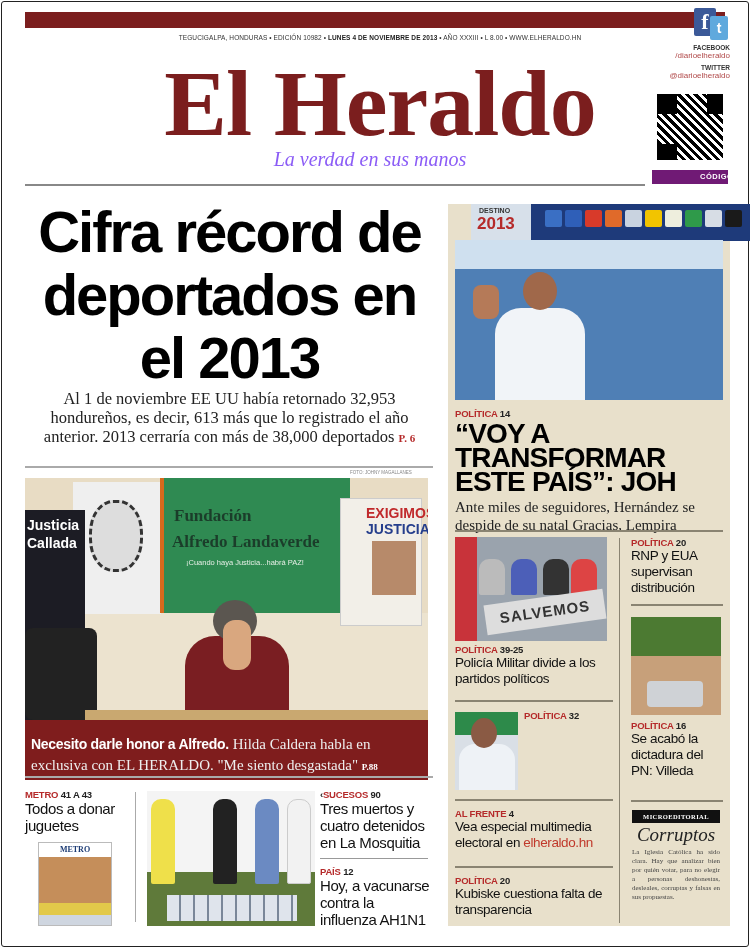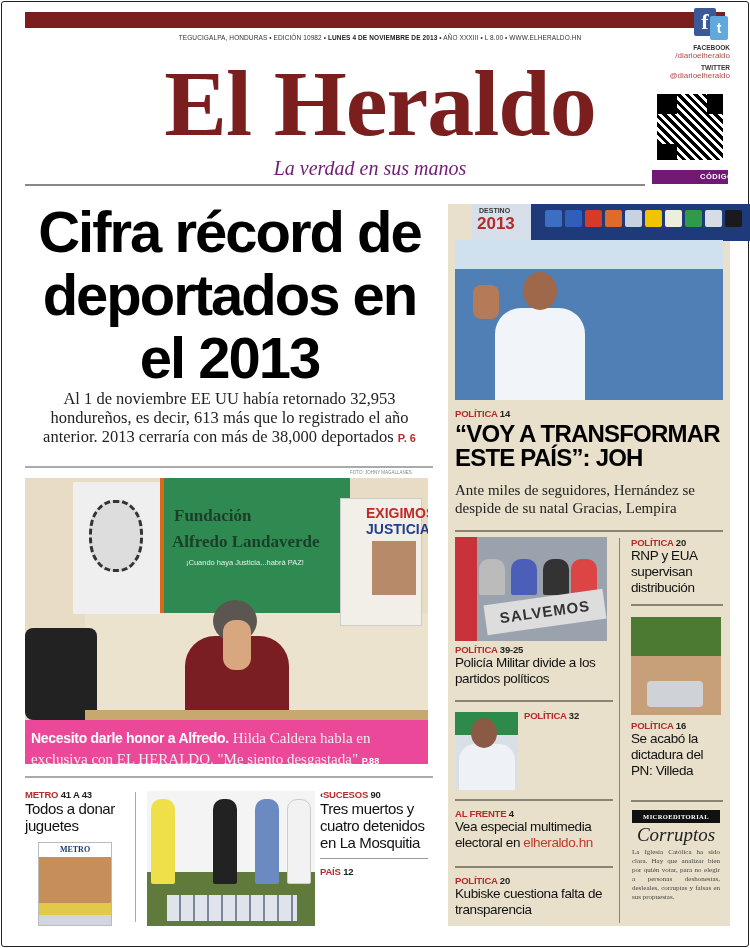--- a/index.html
+++ b/index.html
@@ -3,41 +3,41 @@
 <meta charset="utf-8">
 <style>
   * { box-sizing: border-box; margin: 0; padding: 0; }
   html, body { width: 750px; height: 948px; background: #fff; overflow: hidden; }
   body { position: relative; font-family: "Liberation Sans", sans-serif; color: #111; }
   .frame { position: absolute; left: 1px; top: 1px; width: 748px; height: 946px; border: 1px solid #222; border-radius: 3px; }
   .topbar { position: absolute; left: 25px; top: 12px; width: 700px; height: 16px; background: #7b1e1e; }
   .dateline { position: absolute; left: 140px; top: 34px; width: 480px; font-size: 6.5px; letter-spacing: 0.1px; color: #333; text-align: center; white-space: nowrap; }
   .dateline b { font-weight: bold; color: #222; }
   .masthead { position: absolute; left: 120px; top: 58px; width: 520px; text-align: center; font-family: "Liberation Serif", serif; font-weight: bold; font-size: 94px; line-height: 90px; color: #7b1e1e; letter-spacing: -1px; }
-  .tagline { position: absolute; left: 200px; top: 157px; width: 340px; text-align: center; font-family: "Liberation Serif", serif; font-style: italic; font-size: 20px; color: #701a75; }
+  .tagline { position: absolute; left: 200px; top: 148px; width: 340px; text-align: center; font-family: "Liberation Serif", serif; font-style: italic; font-size: 20px; color: #8b5cf6; }
   .mast-rule { position: absolute; left: 25px; top: 184px; width: 620px; height: 2px; background: #888; }
   .social { position: absolute; left: 648px; top: 8px; width: 82px; text-align: right; }
   .social .icons { position: relative; height: 32px; }
   .fb { position: absolute; right: 14px; top: 0; width: 22px; height: 28px; background: #3b5998; color: #fff; font-weight: bold; font-size: 22px; line-height: 28px; text-align: center; border-radius: 2px; font-family: "Liberation Serif", serif; }
   .tw { position: absolute; right: 2px; top: 8px; width: 18px; height: 24px; background: #5fa9dd; color: #fff; font-weight: bold; font-size: 14px; line-height: 24px; text-align: center; border-radius: 2px; }
   .social .lbl { font-size: 6.5px; font-weight: bold; color: #333; margin-top: 4px; }
   .social .handle { font-size: 8px; color: #b04848; }
   .qr { position: absolute; left: 655px; top: 92px; width: 70px; height: 70px; background:
       linear-gradient(#000,#000) 0 0/20px 20px no-repeat,
       linear-gradient(#000,#000) 50px 0/20px 20px no-repeat,
       linear-gradient(#000,#000) 0 50px/20px 20px no-repeat,
       repeating-linear-gradient(45deg,#000 0 3px,#fff 3px 6px),
       #fff; border: 2px solid #fff; }
   .qr::before, .qr::after { content: ""; position: absolute; background: #fff; }
   .qr-label { position: absolute; left: 652px; top: 170px; width: 76px; height: 14px; background: #701a75; color: #fff; font-size: 7.5px; font-weight: bold; line-height: 14px; letter-spacing: 0.5px; padding-left: 48px; }
 
   
   .headline { position: absolute; left: 22px; top: 200px; width: 415px; text-align: center; font-weight: bold; font-size: 58px; line-height: 63px; letter-spacing: -2px; color: #000; font-family: "Liberation Sans", sans-serif; }
   .deck { position: absolute; left: 22px; top: 389px; width: 415px; text-align: center; font-family: "Liberation Serif", serif; font-size: 16.5px; line-height: 19px; color: #222; }
-  .pg { color: #b52a2a; font-family: Liberation Sans, sans-serif; font-weight: bold; font-size: 11px; }
+  .pg { color: #b52a2a; font-family: Liberation Serif, serif; font-weight: bold; font-size: 11px; }
   .lead-rule { position: absolute; left: 25px; top: 466px; width: 408px; height: 2px; background: #aaa; }
   .photo-credit { position: absolute; left: 350px; top: 470px; font-size: 4.5px; color: #888; }
   .lead-photo { position: absolute; left: 25px; top: 478px; width: 403px; height: 242px; overflow: hidden; background: #e8dcc4; }
   .banner-green { position: absolute; left: 135px; top: 0; width: 190px; height: 135px; background: #2f8a52; border-left: 4px solid #d56a1c; }
   .banner-green .t1 { position: absolute; left: 10px; top: 28px; font-family: "Liberation Serif", serif; font-weight: bold; font-size: 17px; color: #1b3d2a; }
   .banner-green .t2 { position: absolute; left: 8px; top: 54px; font-family: "Liberation Serif", serif; font-weight: bold; font-size: 17px; color: #1b3d2a; white-space: nowrap; }
   .banner-green .t3 { position: absolute; left: 22px; top: 80px; font-size: 7.5px; color: #e6efe6; white-space: nowrap; }
   .banner-white { position: absolute; left: 48px; top: 4px; width: 88px; height: 132px; background: #efefef; }
   .face { position: absolute; left: 16px; top: 18px; width: 54px; height: 72px; border-radius: 45%; border: 3px dashed #333; background: #ddd; }
   .sign-left { position: absolute; left: 0; top: 32px; width: 60px; height: 210px; background: #1c1c24; }
@@ -46,21 +46,21 @@
   .sign-right .a { color: #c0292b; font-weight: bold; font-size: 14px; text-align: center; margin-top: 6px; }
   .sign-right .b { color: #253e8c; font-weight: bold; font-size: 14px; text-align: center; }
   .sign-right .p { margin: 4px auto 0; width: 44px; height: 54px; background: #b78a6a; }
   .wall { position: absolute; left: 60px; top: 135px; width: 343px; height: 107px; background: #ece3cf; }
   .woman { position: absolute; left: 160px; top: 122px; width: 104px; height: 120px; }
   .woman .head { position: absolute; left: 28px; top: 0; width: 44px; height: 42px; border-radius: 50%; background: #5b5650; }
   .woman .body { position: absolute; left: 0; top: 36px; width: 104px; height: 84px; background: #7a1e22; border-radius: 30px 30px 0 0; }
   .woman .hands { position: absolute; left: 38px; top: 20px; width: 28px; height: 50px; background: #d9a77f; border-radius: 12px; }
   .tv { position: absolute; left: 0; top: 150px; width: 72px; height: 92px; background: #222; border-radius: 8px; }
   .desk { position: absolute; left: 60px; top: 232px; width: 343px; height: 10px; background: #c9a870; }
-  .caption { position: absolute; left: 25px; top: 720px; width: 403px; height: 44px; background: #ec4899; color: #eee; padding: 8px 6px; font-family: "Liberation Serif", serif; font-size: 15px; line-height: 21px; }
+  .caption { position: absolute; left: 25px; top: 720px; width: 403px; height: 60px; background: #7f1d1d; color: #eee; padding: 14px 6px; font-family: "Liberation Serif", serif; font-size: 15px; line-height: 21px; }
   .caption b { font-family: "Liberation Sans", sans-serif; font-weight: bold; color: #fff; font-size: 14px; letter-spacing: -0.3px; }
   .caption .pg { color: #fff; font-size: 9px; }
   .lower-rule { position: absolute; left: 25px; top: 776px; width: 408px; height: 2px; background: #aaa; }
 
   .kicker { font-family: "Liberation Sans", sans-serif; font-weight: bold; font-size: 9.5px; color: #b52a2a; letter-spacing: -0.2px; }
   .kicker .n { color: #222; }
   .brief-h { font-family: "Liberation Sans", sans-serif; font-size: 15px; line-height: 17px; color: #111; letter-spacing: -0.4px; }
 
   .metro { position: absolute; left: 25px; top: 789px; width: 100px; }
   .metro-thumb { position: absolute; left: 38px; top: 842px; width: 74px; height: 84px; background: linear-gradient(#fff 0 14px, #c58e5a 14px 60px, #e2c94a 60px 72px, #cfd6e0 72px); border: 1px solid #bbb; }
@@ -79,22 +79,22 @@
   .destino .d1 { position: absolute; left: 8px; top: 3px; font-size: 7px; font-weight: bold; color: #333; }
   .destino .d2 { position: absolute; left: 6px; top: 11px; font-size: 17px; font-weight: bold; color: #b52a2a; line-height: 17px; }
   .parties { position: absolute; left: 74px; top: 6px; display: flex; gap: 3px; }
   .party { width: 17px; height: 17px; border-radius: 2px; }
   .joh-photo { position: absolute; left: 455px; top: 240px; width: 268px; height: 160px; background: linear-gradient(#cfe0ef 0 18%, #4f7fb5 18%); overflow: hidden; }
   .joh-photo .man { position: absolute; left: 40px; top: 32px; width: 90px; height: 128px; }
   .joh-photo .man .h { position: absolute; left: 28px; top: 0; width: 34px; height: 38px; border-radius: 50%; background: #a0684a; }
   .joh-photo .man .b { position: absolute; left: 0; top: 36px; width: 90px; height: 92px; background: #f1f4f8; border-radius: 26px 26px 0 0; }
   .joh-photo .thumb { position: absolute; left: 18px; top: 45px; width: 26px; height: 34px; background: #b57a58; border-radius: 8px; }
   .joh { position: absolute; left: 455px; top: 408px; width: 272px; }
-  .joh-h { font-weight: bold; font-size: 24px; line-height: 24px; letter-spacing: -0.8px; color: #000; margin-top: 3px; }
-  .joh-d { font-family: "Liberation Serif", serif; font-size: 15px; line-height: 18px; color: #222; margin-top: 11px; }
+  .joh-h { font-weight: bold; font-size: 28px; line-height: 24px; letter-spacing: -0.8px; color: #000; margin-top: 3px; }
+  .joh-d { font-family: "Liberation Serif", serif; font-size: 15px; line-height: 18px; color: #222; margin-top: 4px; }
   .rc-rule { position: absolute; height: 2px; background: #8a8472; }
   .rc-vrule { position: absolute; width: 1px; background: #8a8472; }
   .pm-photo { position: absolute; left: 455px; top: 537px; width: 152px; height: 104px; background: linear-gradient(90deg,#c8333a 0 22px,#9aa3ad 22px); overflow: hidden; }
   .pm-photo .banner { position: absolute; left: 30px; top: 60px; width: 120px; height: 30px; background: #ddd; transform: rotate(-8deg); font-weight: bold; font-size: 15px; color: #333; text-align: center; line-height: 30px; letter-spacing: 1px; }
   .pm-photo .p { position: absolute; top: 22px; width: 26px; height: 36px; border-radius: 10px 10px 2px 2px; }
   .rc-item { position: absolute; }
   .rc-item .brief-h { font-size: 13.5px; line-height: 16px; }
   .pn-photo { position: absolute; left: 631px; top: 617px; width: 90px; height: 98px; background: linear-gradient(#4c7a32 0 40%, #c7a07a 40%); overflow: hidden; }
   .pn-photo .car { position: absolute; left: 16px; top: 64px; width: 56px; height: 26px; background: #cfd2d6; border-radius: 4px; }
   .solis-photo { position: absolute; left: 455px; top: 712px; width: 63px; height: 78px; background: linear-gradient(#2d8a4a 0 30%, #d9dfe6 30%); overflow: hidden; }
@@ -141,20 +141,23 @@
 <div class="lead-photo">
   <div class="wall"></div>
   <div class="banner-white">
     <div class="face"></div>
   </div>
   <div class="banner-green">
     <div class="t1">Fundación</div>
     <div class="t2">Alfredo Landaverde</div>
     <div class="t3">¡Cuando haya Justicia...habrá PAZ!</div>
   </div>
+  <div class="sign-left">
+    <div class="t">Justicia Callada</div>
+  </div>
   <div class="sign-right">
     <div class="a">EXIGIMOS</div>
     <div class="b">JUSTICIA</div>
     <div class="p"></div>
   </div>
   <div class="tv"></div>
   <div class="woman">
     <div class="body"></div>
       <div class="head"></div>
       <div class="hands"></div>
@@ -182,20 +185,21 @@
   <div class="person" style="left:140px;background:#f2f2f2;border:1px solid #ccc;"></div>
   <div class="bricks"></div>
 </div>
 <div class="sucesos">
   <div class="kicker"><span class="n">‹</span><span>SUCESOS</span> <span class="n">90</span></div>
   <div class="brief-h">Tres muertos y cuatro detenidos en La Mosquitia</div>
 </div>
 <div class="brief-rule"></div>
 <div class="pais">
   <div class="kicker"><span>PAÍS</span> <span class="n">12</span></div>
+  <div class="brief-h">Hoy, a vacunarse contra la influenza AH1N1</div>
 </div>
 
 <div class="right-col"></div>
 <div class="destino">
   <div class="d1">DESTINO</div>
   <div class="d2">2013</div>
   <div class="parties">
     <div class="party" style="background:#3a6fc4" title="#3a6fc4"></div>
     <div class="party" style="background:#2f5fb8"></div>
     <div class="party" style="background:#d83a2a"></div>

